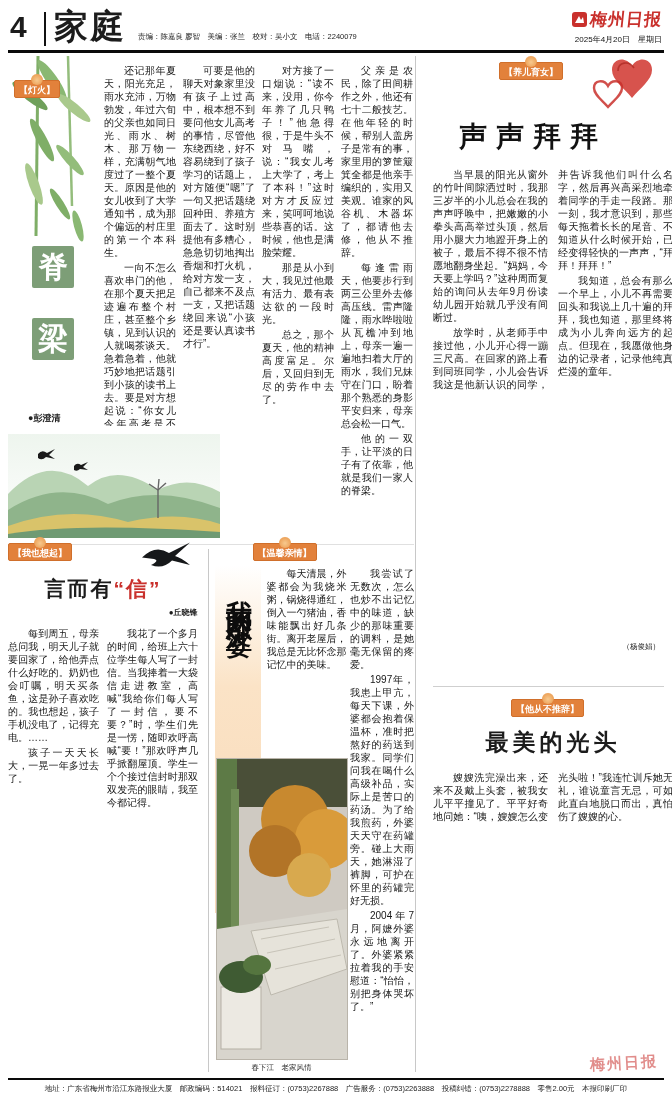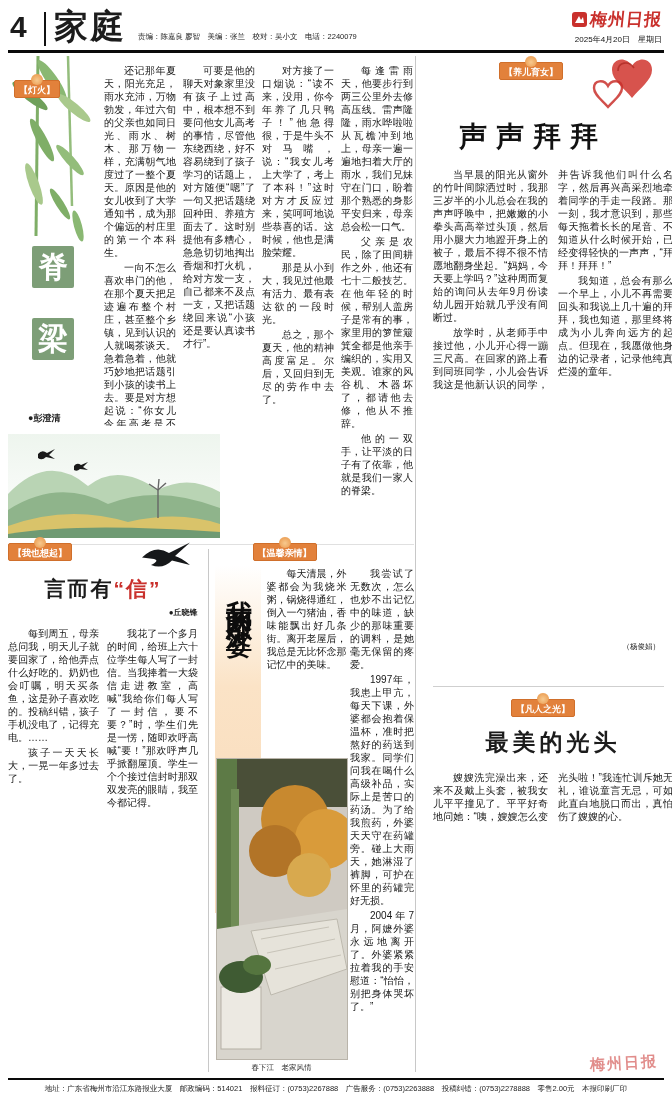--- a/index.html
+++ b/index.html
@@ -166,41 +166,41 @@
             </div>
           <div class="jlcol bodytext" id="jlc1">
               <p class="para">可要是他的聊天对象家里没有孩子上过高中，根本想不到要问他女儿高考的事情，尽管他东绕西绕，好不容易绕到了孩子学习的话题上，对方随便“嗯”了一句又把话题绕回种田、养殖方面去了。这时别提他有多糟心，急急切切地掏出香烟和打火机，给对方发一支，自己都来不及点一支，又把话题绕回来说“小孩还是要认真读书才行”。</p>
             </div>
           <div class="jlcol bodytext" id="jlc2">
               <p class="para">对方接了一口烟说：“读不来，没用，你今年养了几只鸭子！”他急得很，于是牛头不对马嘴，说：“我女儿考上大学了，考上了本科！”这时对方才反应过来，笑呵呵地说些恭喜的话。这时候，他也是满脸荣耀。</p>
               <p class="para">那是从小到大，我见过他最有活力、最有表达欲的一段时光。</p>
               <p class="para">总之，那个夏天，他的精神高度富足。尔后，又回归到无尽的劳作中去了。</p>
             </div>
           <div class="jlcol bodytext" id="jlc3">
+              <p class="para">父亲是农民，除了田间耕作之外，他还有七十二般技艺。在他年轻的时候，帮别人盖房子是常有的事，家里用的箩筐簸箕全都是他亲手编织的，实用又美观。谁家的风谷机、木器坏了，都请他去修，他从不推辞。</p>
               <p class="para">每逢雷雨天，他要步行到两三公里外去修高压线。雷声隆隆，雨水哗啦啦从瓦檐冲到地上，母亲一遍一遍地扫着大厅的雨水，我们兄妹守在门口，盼着那个熟悉的身影平安归来，母亲总会松一口气。</p>
-              <p class="para">父亲是农民，除了田间耕作之外，他还有七十二般技艺。在他年轻的时候，帮别人盖房子是常有的事，家里用的箩筐簸箕全都是他亲手编织的，实用又美观。谁家的风谷机、木器坏了，都请他去修，他从不推辞。</p>
               <p class="para">他的一双手，让平淡的日子有了依靠，他就是我们一家人的脊梁。</p>
             </div>
         </div>
       </div>
 
       <div id="row2">
 
         <div id="xin">
           <span class="badge" id="xin-badge">
             <i class="sun"></i>
             <b>【我也想起】</b>
           </span>
           <svg id="xin-swallow" class="swallow" width="56" height="30" viewBox="0 0 34 20">
             <path d="M1 11 Q10 2 19 8 L33 1 L23 10 Q27 11 33 16 L21 13 Q15 19 7 16 Q13 13 9 12 Z" fill="#16181a"></path>
           </svg>
           <div id="xin-title"><span>言而有</span><span class="red">“信”</span></div>
           <div id="xin-byline">●丘晓锋</div>
           <div id="xin-text" class="bodytext">
-              <p class="para">每到周五，母亲总问我，明天儿子就要回家了，给他弄点什么好吃的。奶奶也会叮嘱，明天买条鱼，这是孙子喜欢吃的。投稿纠错，孩子手机没电了，记得充电。……</p>
+              <p class="para">每到周五，母亲总问我，明天儿子就要回家了，给他弄点什么好吃的。奶奶也会叮嘱，明天买条鱼，这是孙子喜欢吃的。我也想起，孩子手机没电了，记得充电。……</p>
               <p class="para">孩子一天天长大，一晃一年多过去了。</p>
               <p class="para">我花了一个多月的时间，给班上六十位学生每人写了一封信。当我捧着一大袋信走进教室，高喊“我给你们每人写了一封信，要不要？”时，学生们先是一愣，随即欢呼高喊“要！”那欢呼声几乎掀翻屋顶。学生一个个接过信封时那双双发亮的眼睛，我至今都记得。</p>
             </div>
         </div>
 
         <div id="waipo">
           <span class="badge" id="wp-badge">
             <i class="sun"></i>
             <b>【温馨亲情】</b>
           </span>
@@ -254,21 +254,21 @@
             <p class="para">当早晨的阳光从窗外的竹叶间隙洒过时，我那三岁半的小儿总会在我的声声呼唤中，把嫩嫩的小拳头高高举过头顶，然后用小腿大力地蹬开身上的被子，最后不得不很不情愿地翻身坐起。“妈妈，今天要上学吗？”这种周而复始的询问从去年9月份读幼儿园开始就几乎没有间断过。</p>
             <p class="para">放学时，从老师手中接过他，小儿开心得一蹦三尺高。在回家的路上看到同班同学，小儿会告诉我这是他新认识的同学，并告诉我他们叫什么名字，然后再兴高采烈地牵着同学的手走一段路。那一刻，我才意识到，那些每天拖着长长的尾音、不知道从什么时候开始，已经变得轻快的一声声，“拜拜！拜拜！”</p>
             <p class="para">我知道，总会有那么一个早上，小儿不再需要回头和我说上几十遍的拜拜，我也知道，那里终将成为小儿奔向远方的起点。但现在，我愿做他身边的记录者，记录他纯真烂漫的童年。</p>
           </div>
         <div id="bb-sign">（杨俊娟）</div>
       </div>
 
       <div id="guangtou">
         <span class="badge" id="gt-badge">
           <i class="sun"></i>
-          <b>【凡人之光】</b>
+          <b>【他从不推辞】</b>
         </span>
         <div id="gt-title">最美的光头</div>
         <div id="gt-text" class="bodytext">
             <p class="para">嫂嫂洗完澡出来，还来不及戴上头套，被我女儿平平撞见了。平平好奇地问她：“咦，嫂嫂怎么变光头啦！”我连忙训斥她无礼，谁说童言无忌，可如此直白地脱口而出，真怕伤了嫂嫂的心。</p>
           </div>
       </div>
     </div>
   </div>
 
   <div id="watermark">梅州日报</div>

